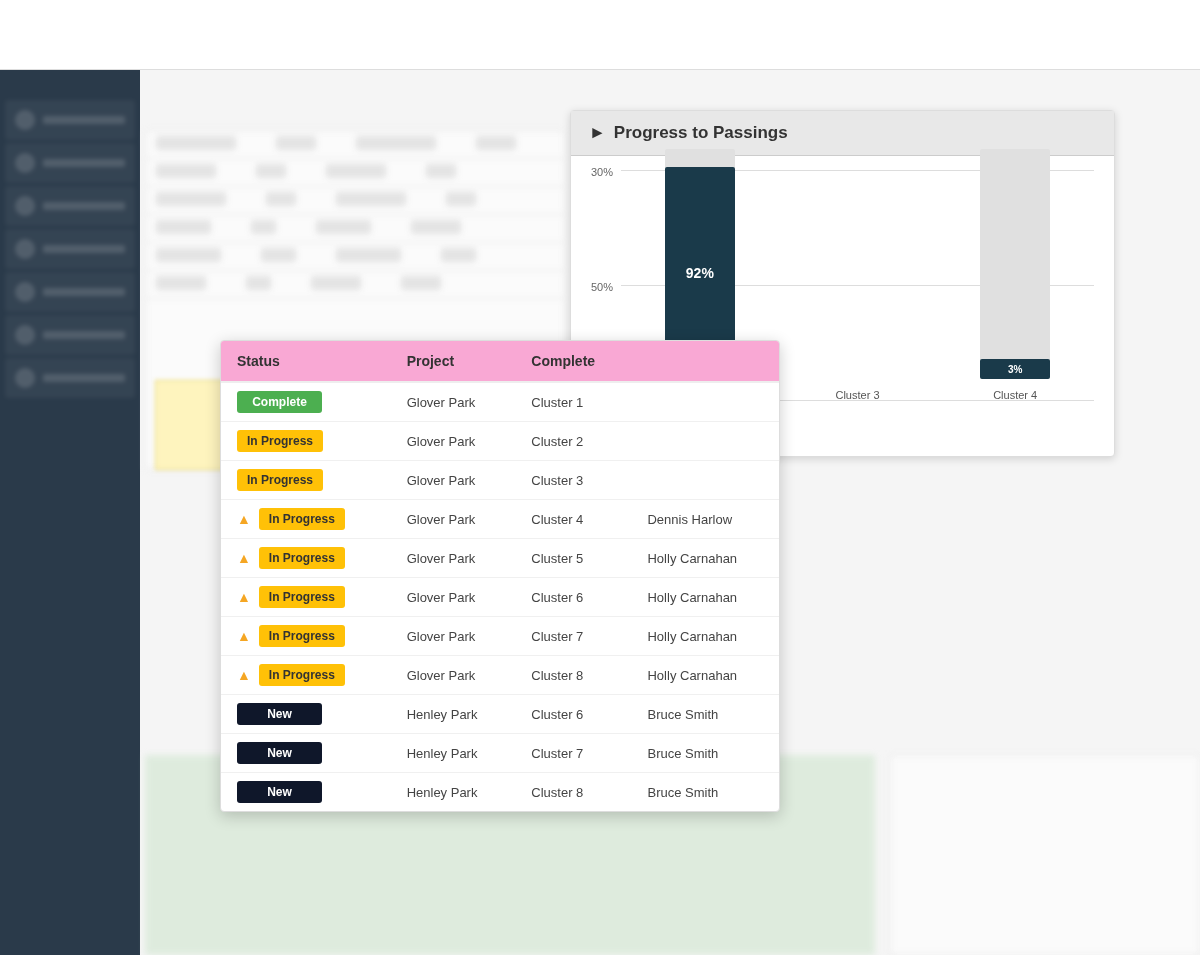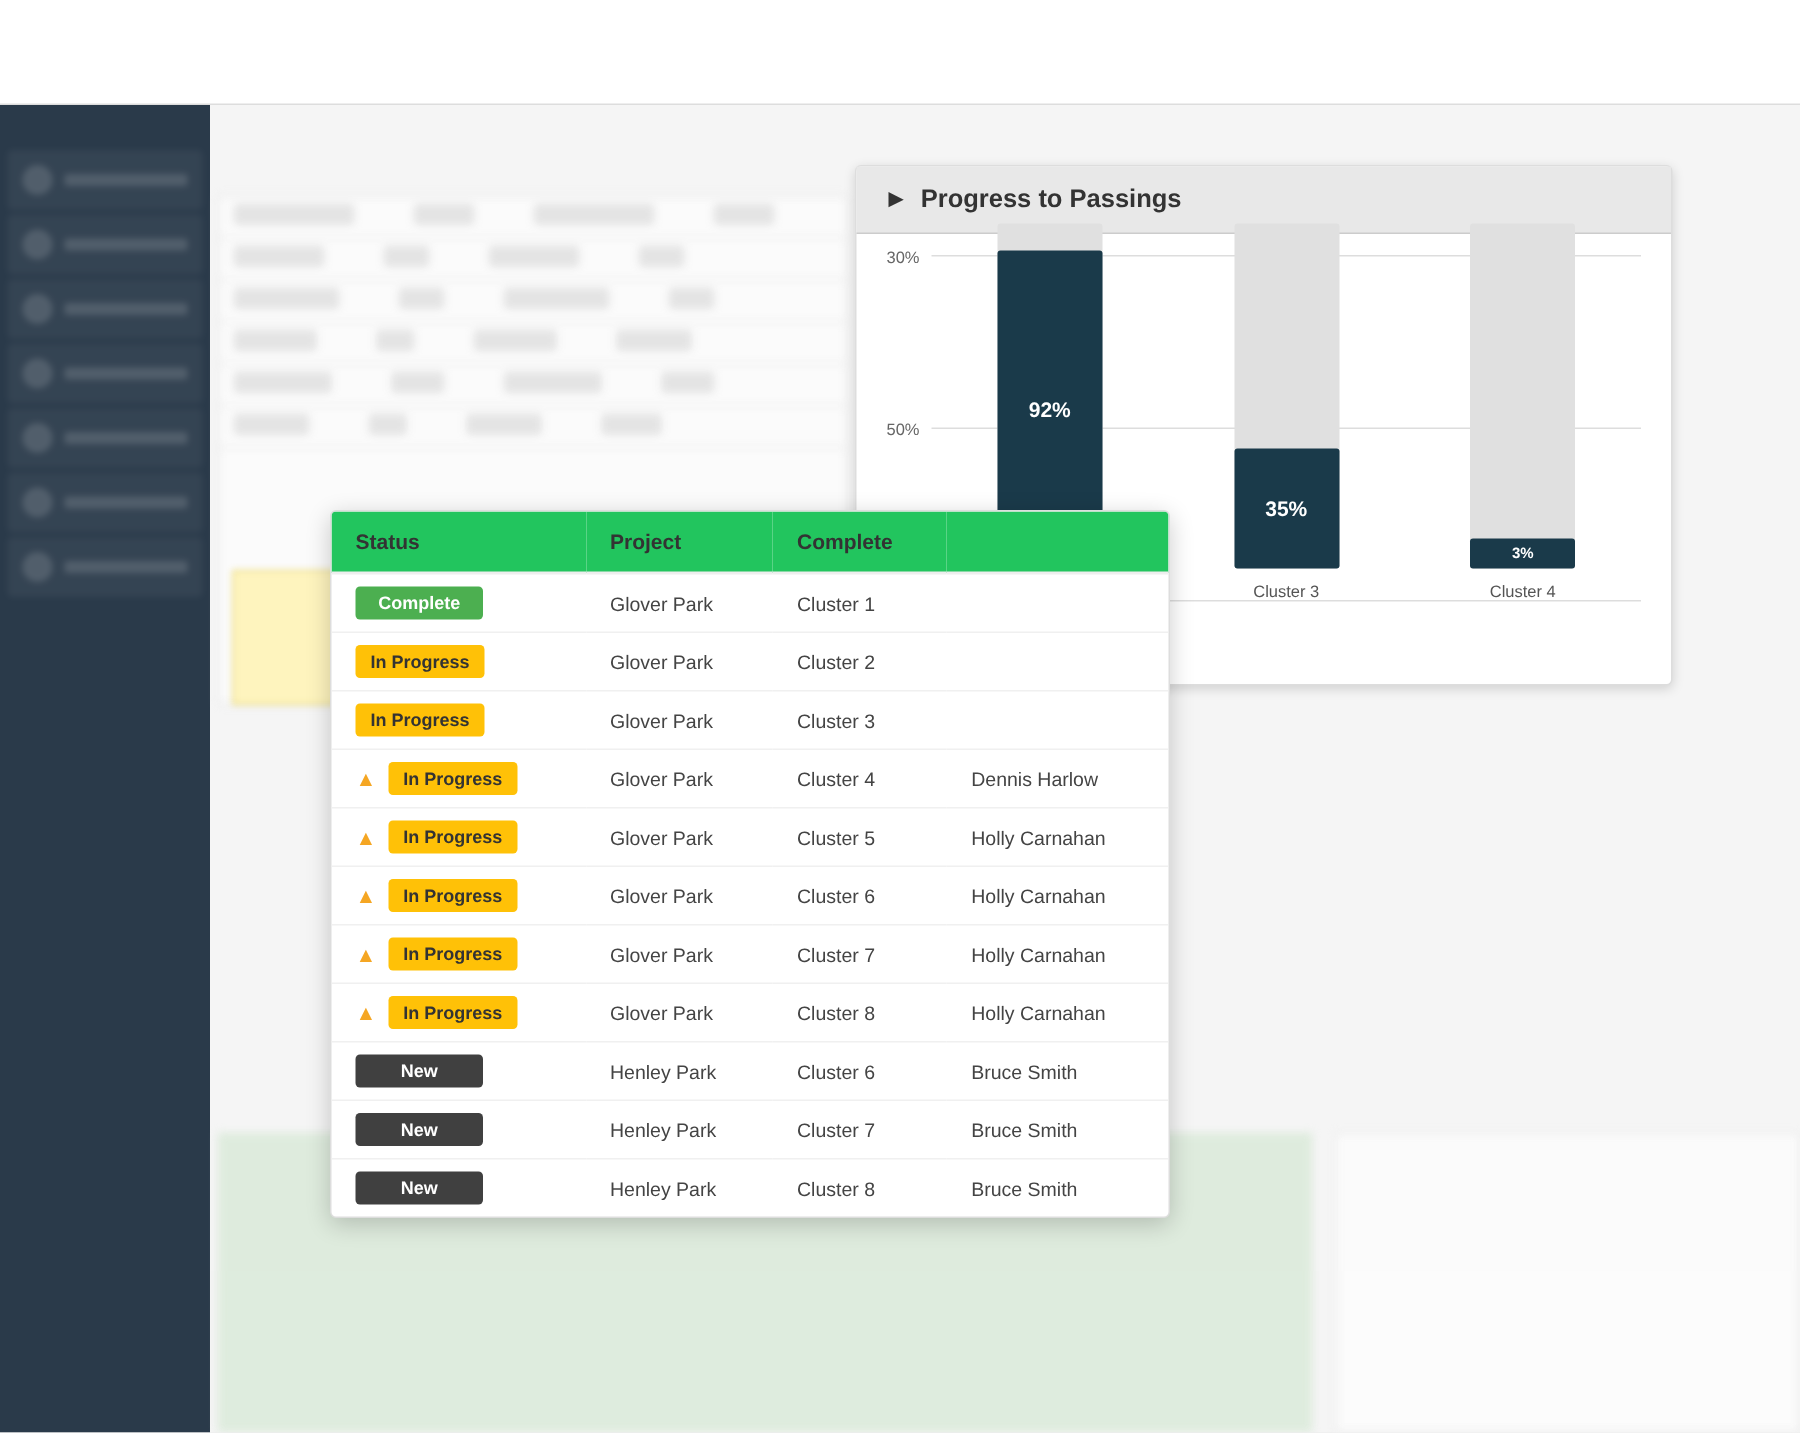--- a/index.html
+++ b/index.html
@@ -166,21 +166,21 @@
       width: 100%;
       border-collapse: collapse;
     }
 
     .table-inner thead th {
       padding: 12px 16px;
       text-align: left;
       font-size: 14px;
       font-weight: 700;
       color: #333;
-      background: #22c55e;
+      background: #f9a8d4;
       border-bottom: 2px solid #eee;
     }
 
     .table-inner tbody tr {
       border-bottom: 1px solid #f0f0f0;
     }
 
     .table-inner tbody tr:last-child {
       border-bottom: none;
     }
@@ -198,21 +198,21 @@
       border-radius: 3px;
       font-size: 12px;
       font-weight: 600;
       color: #fff;
       min-width: 85px;
       text-align: center;
     }
 
     .status-complete { background: #4caf50; }
     .status-inprogress { background: #ffc107; color: #333; }
-    .status-new { background: #404040; }
+    .status-new { background: #0f172a; }
 
     .warning-icon {
       color: #f5a623;
       font-size: 14px;
       margin-right: 4px;
     }
 
     .td-status {
       display: flex;
       align-items: center;
@@ -440,26 +440,20 @@
           <div class="bar-bg"></div>
           <div class="bar-fill" style="height: 92%;">
             <span class="bar-label">92%</span>
           </div>
         </div>
         <div class="bar-xlabel">Cluster 1</div>
       </div>
 
 
       <div class="bar-group">
-        <div class="bar-wrapper">
-          <div class="bar-bg"></div>
-          <div class="bar-fill" style="height: 35%;">
-            <span class="bar-label">35%</span>
-          </div>
-        </div>
         <div class="bar-xlabel">Cluster 3</div>
       </div>
 
       <div class="bar-group">
         <div class="bar-wrapper">
           <div class="bar-bg"></div>
           <div class="bar-fill" style="height: 3%; min-height: 20px;">
             <span class="bar-label" style="font-size:10px;">3%</span>
           </div>
         </div>

